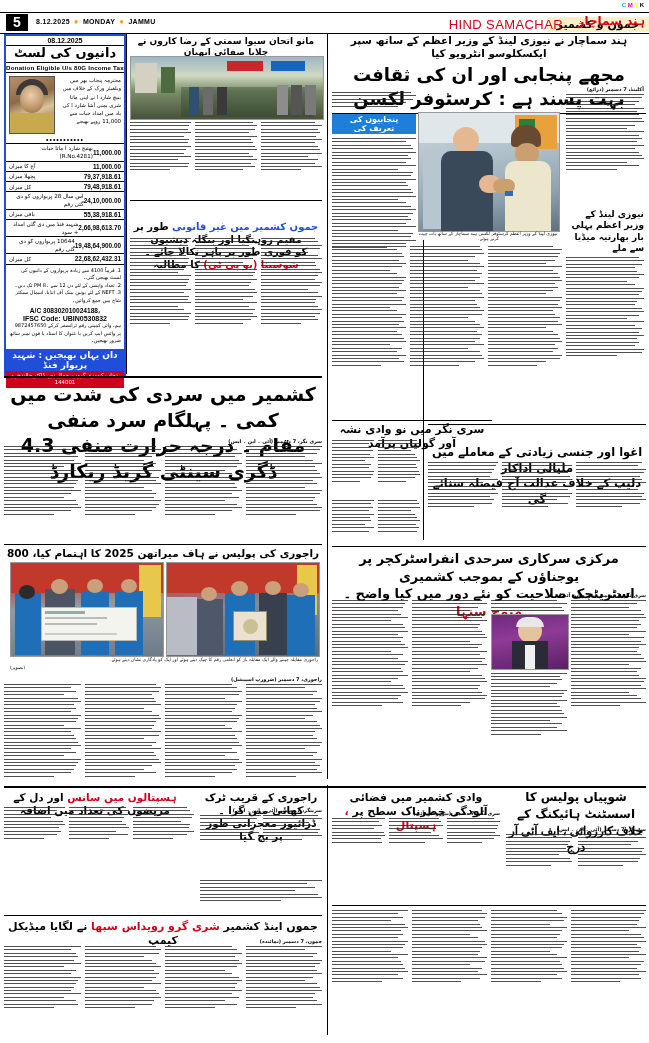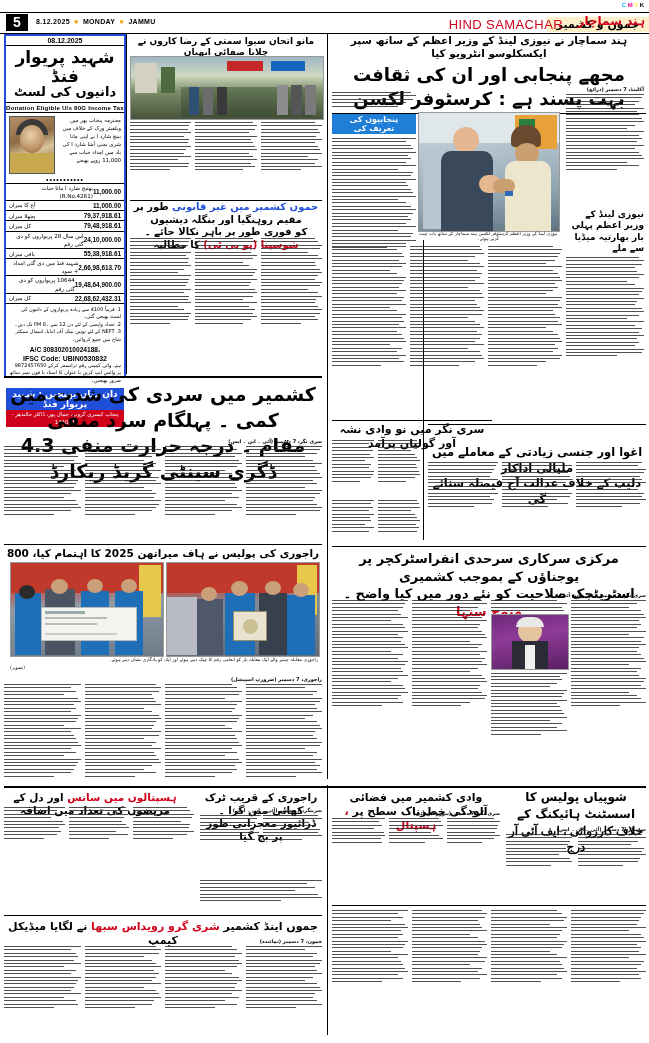--- a/index.html
+++ b/index.html
@@ -115,21 +115,20 @@
     <div id="hs-urdu">ہند سماچار</div>
   </div>
 
   <div class="colsep" style="left:126px;top:34px;height:340px"></div>
   <div class="colsep" style="left:327px;top:34px;height:745px"></div>
   <div class="colsep" style="left:423px;top:240px;height:300px"></div>
   <div class="colsep" style="left:327px;top:785px;height:250px"></div>
 
   <div id="advert">
     <div id="adv-date">08.12.2025</div>
-    <div id="adv-t1" class="urdu">شہید پریوار فنڈ</div>
     <div id="adv-t2" class="urdu">دانیوں کی لسٹ</div>
     <div id="adv-tax">Donation Eligible U/s 80G Income Tax</div>
     <div style="overflow:hidden;">
       <div id="adv-photo">
         <div class="hair"></div>
         <div class="face"></div>
         <div class="sari"></div>
       </div>
       <div id="adv-blurb">محترمہ پنجاب بھر میں ویلفیئر ورک کے خلاف میں بنیچ شارد ا نے اپنی ماتا شری بمتی آشا شارد ا کی یاد میں امداد حیات سے 11,000 روپے بھیجے</div>
     </div>
@@ -253,21 +252,21 @@
           <div class="ln s1"></div>
           <div class="ln s5"></div>
           <div class="ln s2"></div>
           <div class="ln s3"></div>
           <div class="ln s1"></div>
           <div class="ln s7"></div>
         </div>
     </div>
   </div>
 
-  <div class="abs" style="left:130px;top:200px;width:192px;border-top:1px solid #000;padding-top:0;">
+  <div class="abs" style="left:130px;top:200px;width:192px;border-top:1px solid #000;padding-top:20px;">
     <div class="hl" style="font-size:10px;">
       <span class="bluetag">جموں کشمیر میں غیر قانونی</span>
       <span>طور پر مقیم روہنگیا اور بنگلہ دیشیوں</span>
     </div>
     <div class="hl" style="font-size:10px;">
       <span>کو فوری طور پر باہر نکالا جائے ۔</span>
       <span class="redtag">شوسینا (یو پی ٹی)</span>
       <span>کا مطالبہ</span>
     </div>
   </div>

